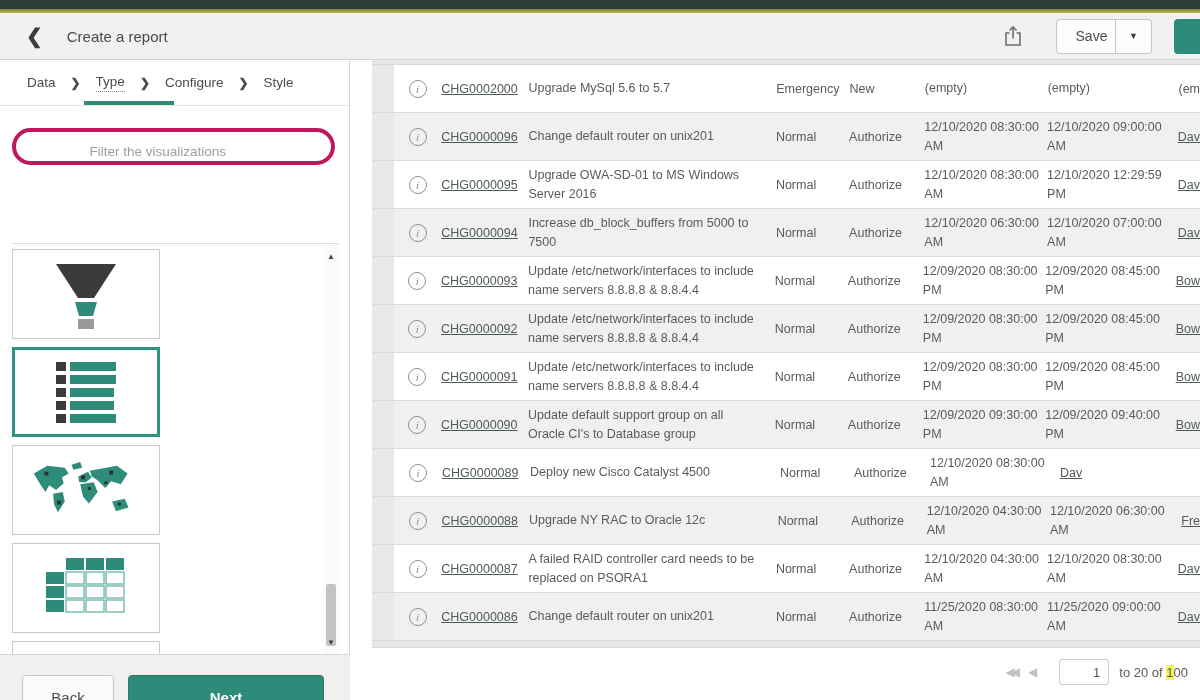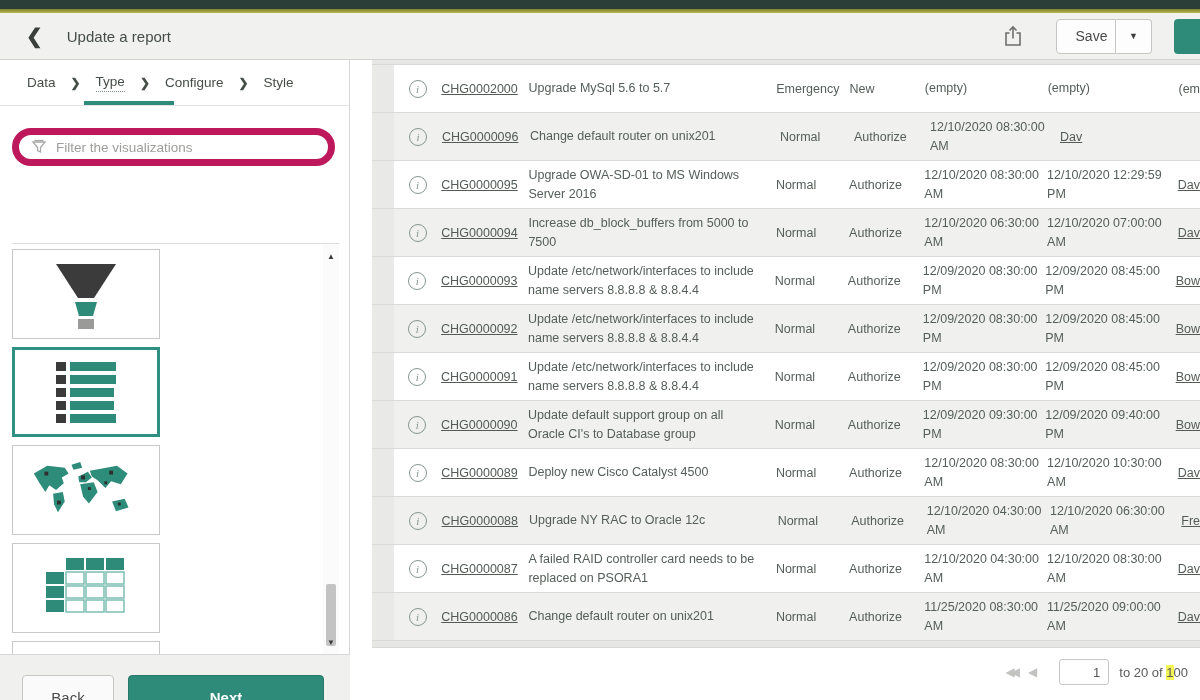--- a/index.html
+++ b/index.html
@@ -30,22 +30,22 @@
   .sidebar { position:absolute; top:60px; left:0; width:350px; height:640px; background:#fff;
              border-right:1px solid #d6d6d4; }
   .breadcrumb { position:relative; height:46px; display:flex; align-items:center; gap:15px;
                 padding-left:27px; font-size:13.5px; color:#454d47; border-bottom:1px solid #e4e4e2; }
   .crumb { cursor:pointer; }
   .crumb.active { border-bottom:1px dotted #84938c; padding-bottom:2px; }
   .crumb-sep { color:#454d47; font-size:12px; font-weight:bold; }
   .active-bar { position:absolute; bottom:0; left:84px; width:90px; height:4px; background:#2e8b7a; }
 
   .filter-wrap { padding:22px 14px 14px 12px; }
-  .filter-box { display:flex; align-items:center; height:37px; border:7px solid #be185d;
-                border-radius:19px; padding:12px 12px; background:#fff; }
+  .filter-box { display:flex; align-items:center; height:37px; border:4px solid #be185d;
+                border-radius:19px; padding:12px 12px; background:#fff;flex-direction:column; }
   .filter-box input { border:none; outline:none; flex:1; font-size:13.5px; color:#555;
                       font-family:inherit; background:transparent; margin-left:9px; }
   .filter-box input::placeholder { color:#9d9d9b; }
 
   .viz-list { position:absolute; top:183px; left:12px; right:10px; bottom:46px;
               border-top:1px solid #dddddb; overflow:hidden; padding-top:5px; }
   .viz-item { width:148px; height:90px; border:1px solid #c9c9c7; background:#fff; margin-bottom:8px;
               display:flex; align-items:center; justify-content:center; cursor:pointer; }
   .viz-item.selected { border:3px solid #2e9181; }
 
@@ -105,21 +105,21 @@
 </head>
 <body>
 
 <div class="screen">
 
   <div class="topbar"></div>
   <div class="topstripe"></div>
 
   <div class="appheader">
     <span class="back-chevron">❮</span>
-    <span class="apptitle">Update a report</span>
+    <span class="apptitle">Create a report</span>
     <div class="header-right">
       <div class="share-btn">
         <svg width="20" height="22" viewBox="0 0 20 22">
           <g fill="none" stroke="#6e6e6c" stroke-width="1.6">
             <path d="M6.5 8 H3 V20 H17 V8 H13.5"></path>
             <path d="M10 13.5 V2.2"></path>
             <path d="M6.5 5.5 L10 2 L13.5 5.5"></path>
           </g>
         </svg>
       </div>
@@ -277,20 +277,21 @@
     <div class="cell-info">
       <span class="info-icon">i</span>
     </div>
     <div class="cell-number">
       <span>CHG0000096</span>
     </div>
     <div class="cell-desc">Change default router on unix201</div>
     <div class="cell-priority">Normal</div>
     <div class="cell-state">Authorize</div>
     <div class="cell-start">12/10/2020 08:30:00 AM</div>
+    <div class="cell-end">12/10/2020 09:00:00 AM</div>
     <div class="cell-assignee">
       <span class="assignee">Dav</span>
     </div>
   </div>
 
   <div class="trow even">
     <div class="cell-gutter"></div>
     <div class="cell-info">
       <span class="info-icon">i</span>
     </div>
@@ -402,21 +403,20 @@
     <div class="cell-info">
       <span class="info-icon">i</span>
     </div>
     <div class="cell-number">
       <span>CHG0000089</span>
     </div>
     <div class="cell-desc">Deploy new Cisco Catalyst 4500</div>
     <div class="cell-priority">Normal</div>
     <div class="cell-state">Authorize</div>
     <div class="cell-start">12/10/2020 08:30:00 AM</div>
-    <div class="cell-end">12/10/2020 10:30:00 AM</div>
     <div class="cell-assignee">
       <span class="assignee">Dav</span>
     </div>
   </div>
 
   <div class="trow odd">
     <div class="cell-gutter"></div>
     <div class="cell-info">
       <span class="info-icon">i</span>
     </div>

